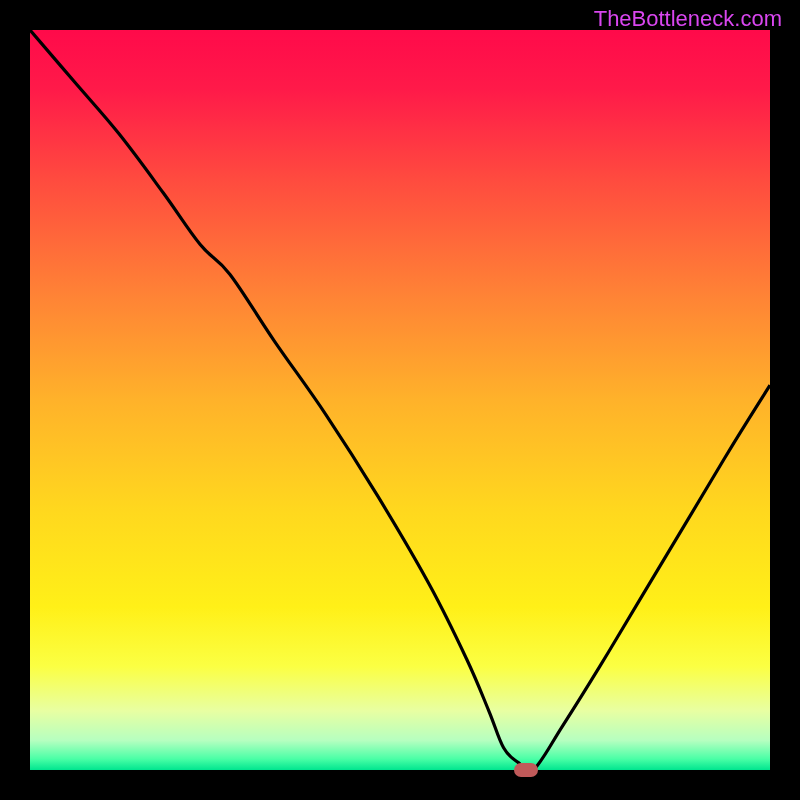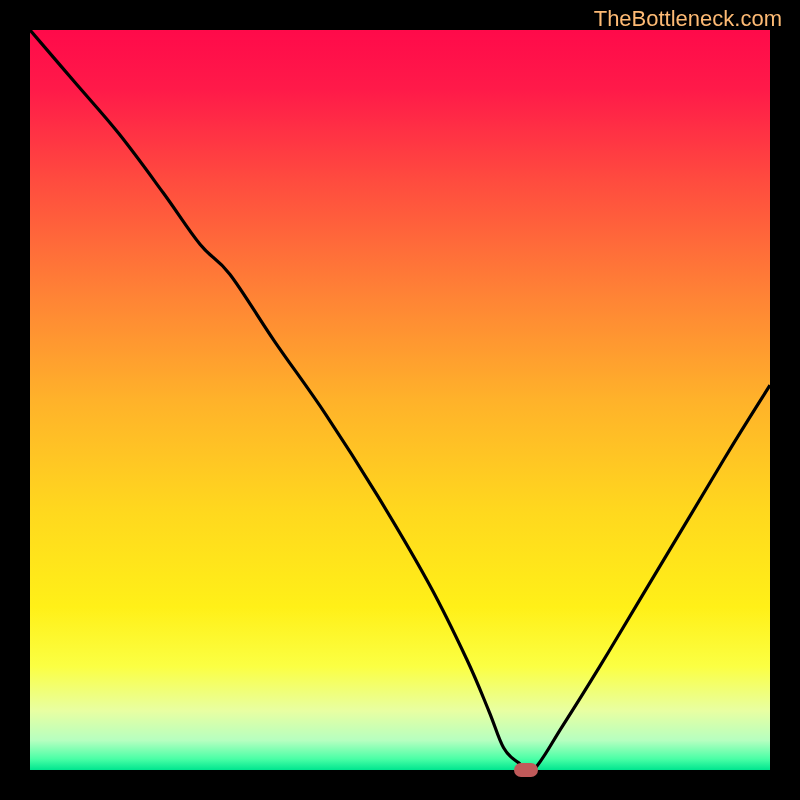--- a/index.html
+++ b/index.html
@@ -14,21 +14,21 @@
   .container {
     width: 800px;
     height: 800px;
     position: relative;
     background: #000;
   }
   .watermark {
     position: absolute;
     top: 6px;
     right: 18px;
-    color: #fdba74;
+    color: #d946ef;
     font-size: 22px;
     font-weight: 500;
     z-index: 10;
   }
   .plot-area {
     position: absolute;
     top: 30px;
     left: 30px;
     width: 740px;
     height: 740px;

